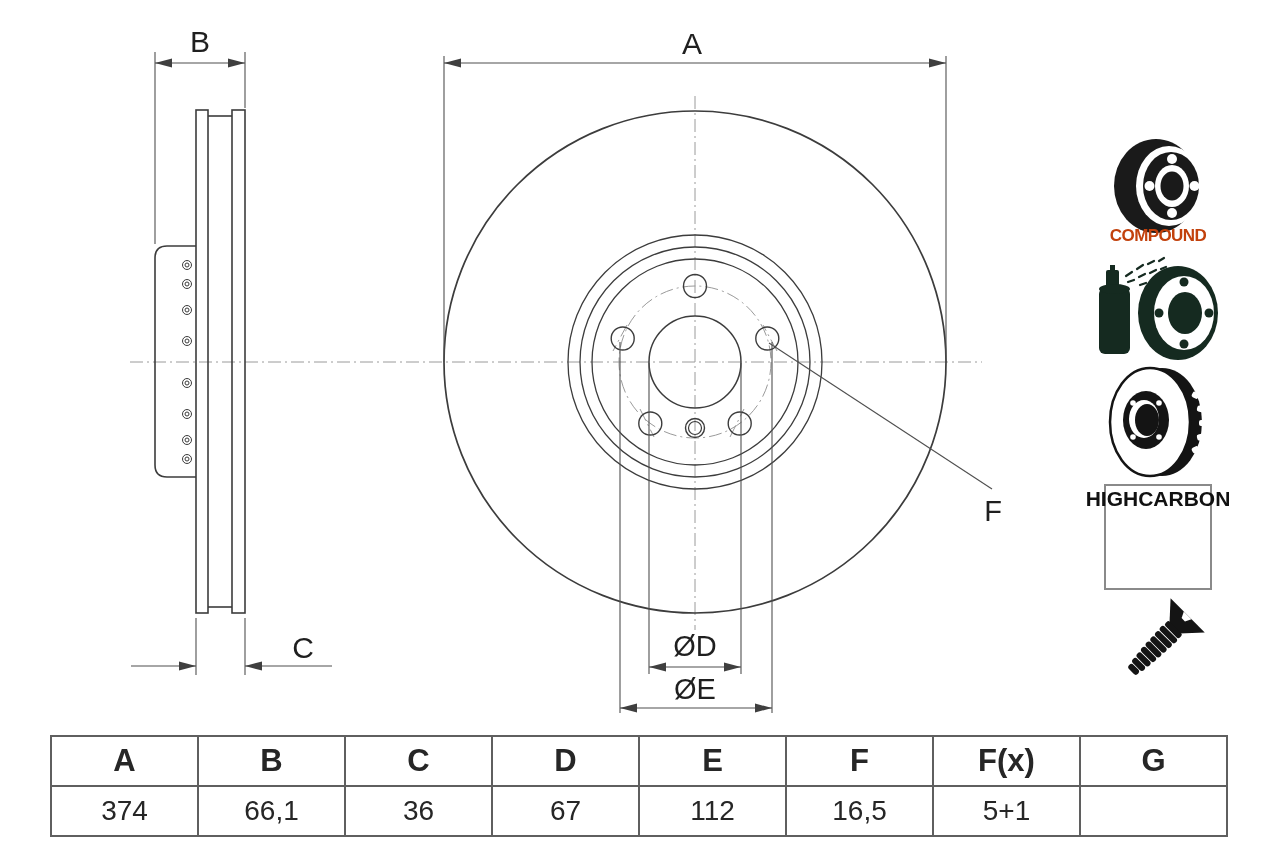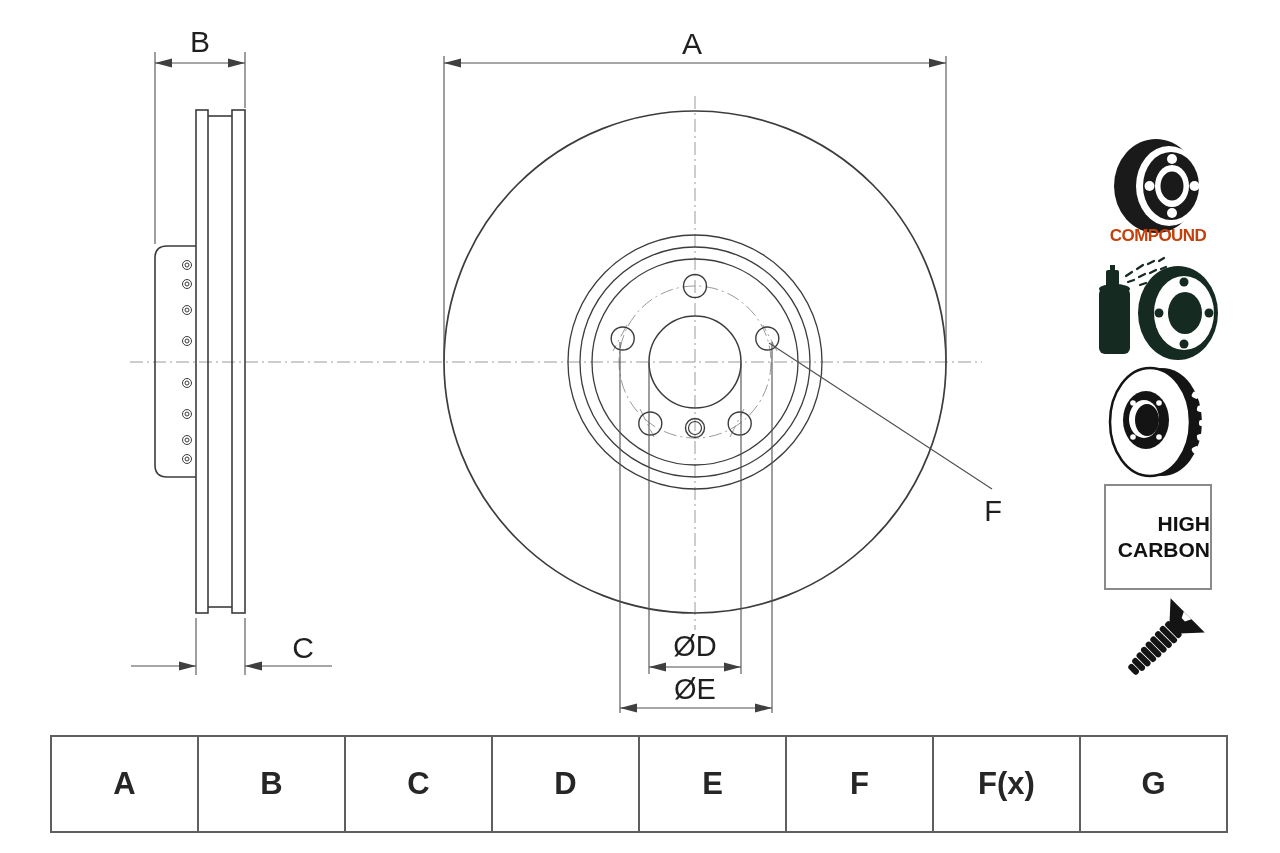--- a/index.html
+++ b/index.html
@@ -3,22 +3,22 @@
 <meta charset="utf-8">
 <style>
   html,body{margin:0;padding:0;background:#ffffff;}
   body{font-family:"Liberation Sans", sans-serif;}
   .stage{position:relative;width:1280px;height:853px;background:#fff;overflow:hidden;}
   .stage svg{position:absolute;display:block;}
   
   .icon-label{position:absolute;left:1100px;width:116px;text-align:center;
     font-weight:bold;font-size:17px;letter-spacing:-0.6px;color:#c2410c;white-space:nowrap;}
   .hc-box{position:absolute;left:1104px;top:484px;width:104px;height:102px;
-    border:2px solid #8a8a8a;background:#fff;display:flex;flex-direction:column;
-    align-items:flex-end;justify-content:center;}
+    border:2px solid #8a8a8a;background:#fff;display:flex;flex-direction:row;
+    align-items:flex-start;justify-content:center;}
   .hc-box span{font-weight:bold;font-size:21px;line-height:26px;color:#111;}
   
   table.spec{position:absolute;left:50px;top:735px;width:1178px;height:98px;
     border-collapse:collapse;table-layout:fixed;background:#fff;}
   table.spec th, table.spec td{border:2px solid #5f5f5f;text-align:center;
     vertical-align:middle;padding:0;color:#262626;}
   table.spec th{font-size:31px;font-weight:bold;height:48px;}
   table.spec td{font-size:28px;font-weight:normal;height:48px;}
 </style>
 </head>
@@ -223,16 +223,26 @@
         <tr>
       <th>A</th>
       <th>B</th>
       <th>C</th>
       <th>D</th>
       <th>E</th>
       <th>F</th>
       <th>F(x)</th>
       <th>G</th>
     </tr>
+    <tr>
+      <td>374</td>
+      <td>66,1</td>
+      <td>36</td>
+      <td>67</td>
+      <td>112</td>
+      <td>16,5</td>
+      <td>5+1</td>
+      <td></td>
+    </tr>
   </tbody>
     </table>
 
 </div>
 
 </body></html>

